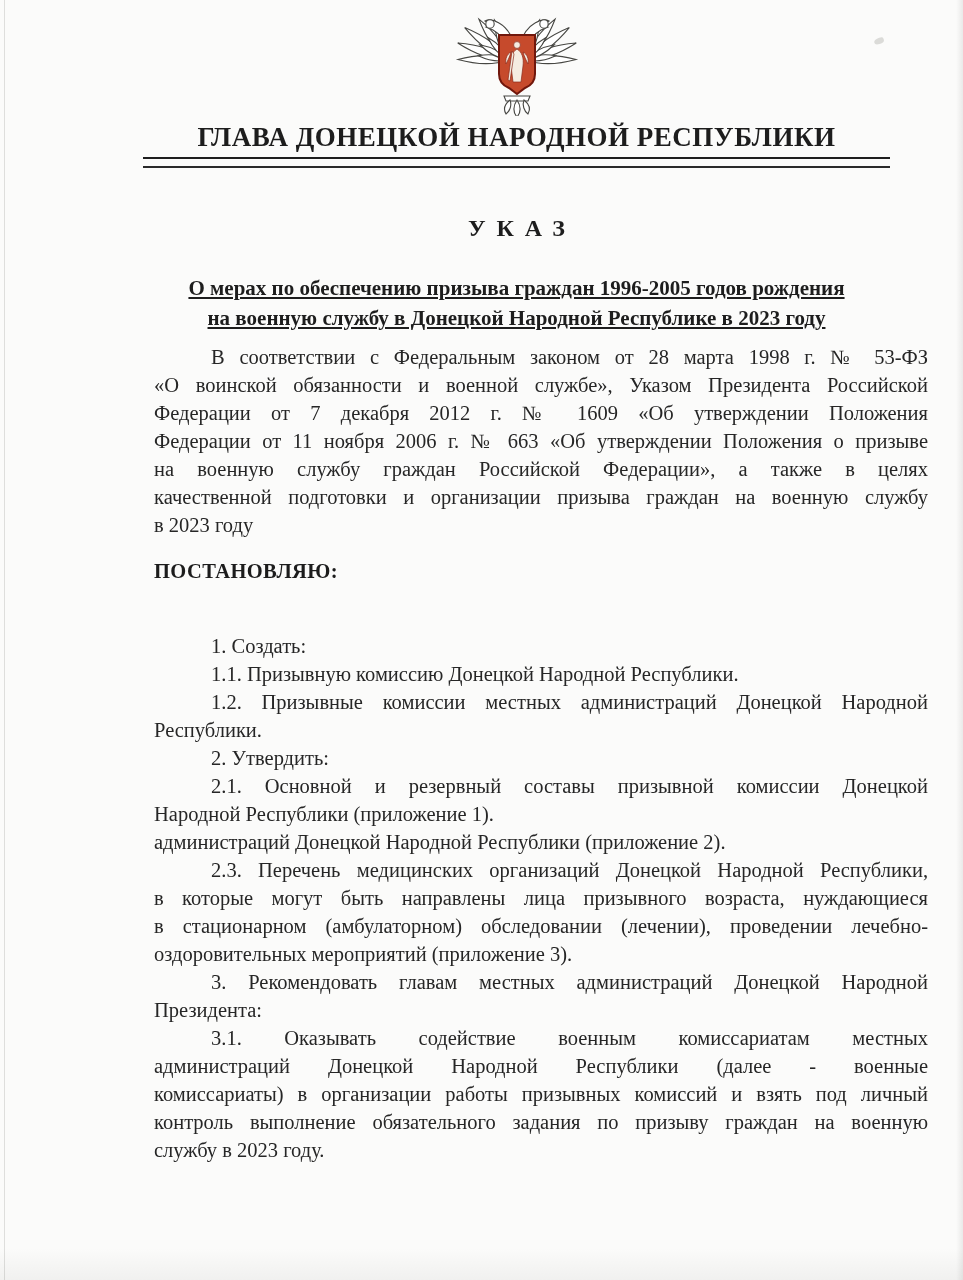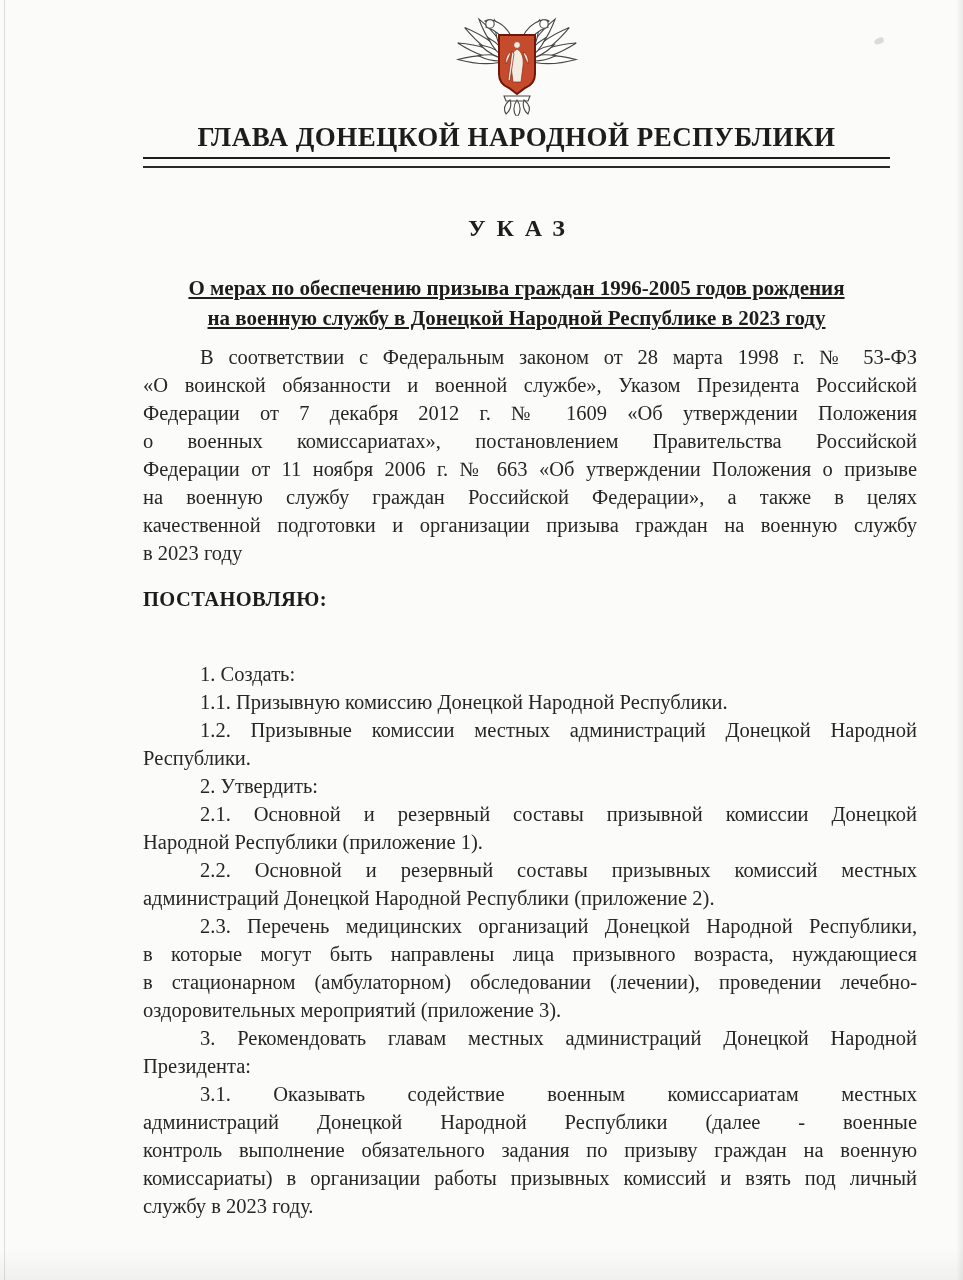--- a/index.html
+++ b/index.html
@@ -15,21 +15,21 @@
   
   .edge-left{position:absolute;left:4px;top:0;width:1px;height:1280px;background:#d7d7d5;opacity:.8;}
   .edge-right{position:absolute;right:0;top:0;width:7px;height:1280px;
     background:linear-gradient(to right,rgba(0,0,0,0),rgba(0,0,0,.07));}
   .bottom-shade{position:absolute;left:0;bottom:0;width:963px;height:32px;
     background:linear-gradient(to bottom,rgba(0,0,0,0),rgba(0,0,0,.045));}
   .speck{position:absolute;left:874px;top:38px;width:10px;height:6px;border-radius:60% 40% 50% 50%;
     background:#c9c9c6;opacity:.65;transform:rotate(-18deg);}
   
   .centercol{position:absolute;left:143px;top:0;width:747px;text-align:center;}
-  .bodycol{position:absolute;left:143px;top:343px;width:774px;}
+  .bodycol{position:absolute;left:154px;top:343px;width:774px;}
   
   .emblem-wrap{margin-top:4px;height:112px;display:flex;justify-content:center;align-items:flex-start;}
   .org-title{
     margin-top:6px;
     font-size:27px;font-weight:bold;line-height:30px;
     letter-spacing:.5px;color:#1d1d1d;white-space:nowrap;text-align:center;
   }
   .double-rule{
     margin-top:5px;height:7px;width:747px;
     border-top:2px solid #1e1e1e;border-bottom:2px solid #2a2a2a;
@@ -130,21 +130,20 @@
       <div>О мерах по обеспечению призыва граждан 1996-2005 годов рождения</div>
       <div>на военную службу в Донецкой Народной Республике в 2023 году</div>
     </div>
   </div>
 
   <div class="bodycol" id="doc-paragraphs">
       <div class="para body">
         <div class="line first">В соответствии с Федеральным законом от 28 марта 1998 г. № 53-ФЗ</div>
         <div class="line">«О воинской обязанности и военной службе», Указом Президента Российской</div>
         <div class="line">Федерации от 7 декабря 2012 г. № 1609 «Об утверждении Положения</div>
-        <div class="line">о военных комиссариатах», постановлением Правительства Российской</div>
         <div class="line">Федерации от 11 ноября 2006 г. № 663 «Об утверждении Положения о призыве</div>
         <div class="line">на военную службу граждан Российской Федерации», а также в целях</div>
         <div class="line">качественной подготовки и организации призыва граждан на военную службу</div>
         <div class="line last">в 2023 году</div>
       </div>
       <div class="para heading gap-md">
         <div class="line last">ПОСТАНОВЛЯЮ:</div>
       </div>
       <div class="para body gap-lg">
         <div class="line last first">1. Создать:</div>
@@ -157,35 +156,34 @@
         <div class="line last">Республики.</div>
       </div>
       <div class="para body gap-sm">
         <div class="line last first">2. Утвердить:</div>
       </div>
       <div class="para body">
         <div class="line first">2.1. Основной и резервный составы призывной комиссии Донецкой</div>
         <div class="line last">Народной Республики (приложение 1).</div>
       </div>
       <div class="para body">
-        <div class="line first">2.2. Основной и резервный составы призывных комиссий местных</div>
         <div class="line last">администраций Донецкой Народной Республики (приложение 2).</div>
       </div>
       <div class="para body">
         <div class="line first">2.3. Перечень медицинских организаций Донецкой Народной Республики,</div>
         <div class="line">в которые могут быть направлены лица призывного возраста, нуждающиеся</div>
         <div class="line">в стационарном (амбулаторном) обследовании (лечении), проведении лечебно-</div>
         <div class="line last">оздоровительных мероприятий (приложение 3).</div>
       </div>
       <div class="para body gap-sm">
         <div class="line first">3. Рекомендовать главам местных администраций Донецкой Народной</div>
         <div class="line last">Президента:</div>
       </div>
       <div class="para body">
         <div class="line first">3.1. Оказывать содействие военным комиссариатам местных</div>
         <div class="line">администраций Донецкой Народной Республики (далее - военные</div>
+        <div class="line">комиссариаты) в организации работы призывных комиссий и взять под личный</div>
         <div class="line">контроль выполнение обязательного задания по призыву граждан на военную</div>
-        <div class="line">комиссариаты) в организации работы призывных комиссий и взять под личный</div>
         <div class="line last">службу в 2023 году.</div>
       </div>
     </div>
 
 </div>
 
 </body></html>

